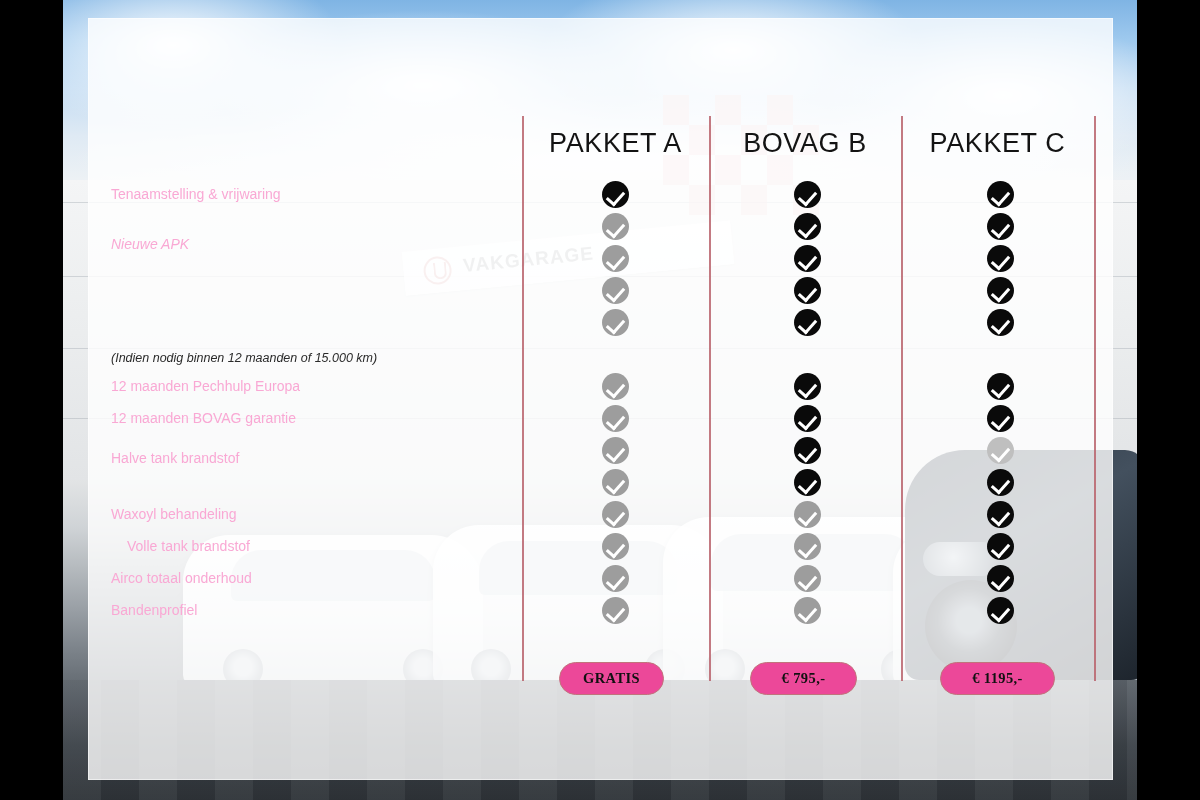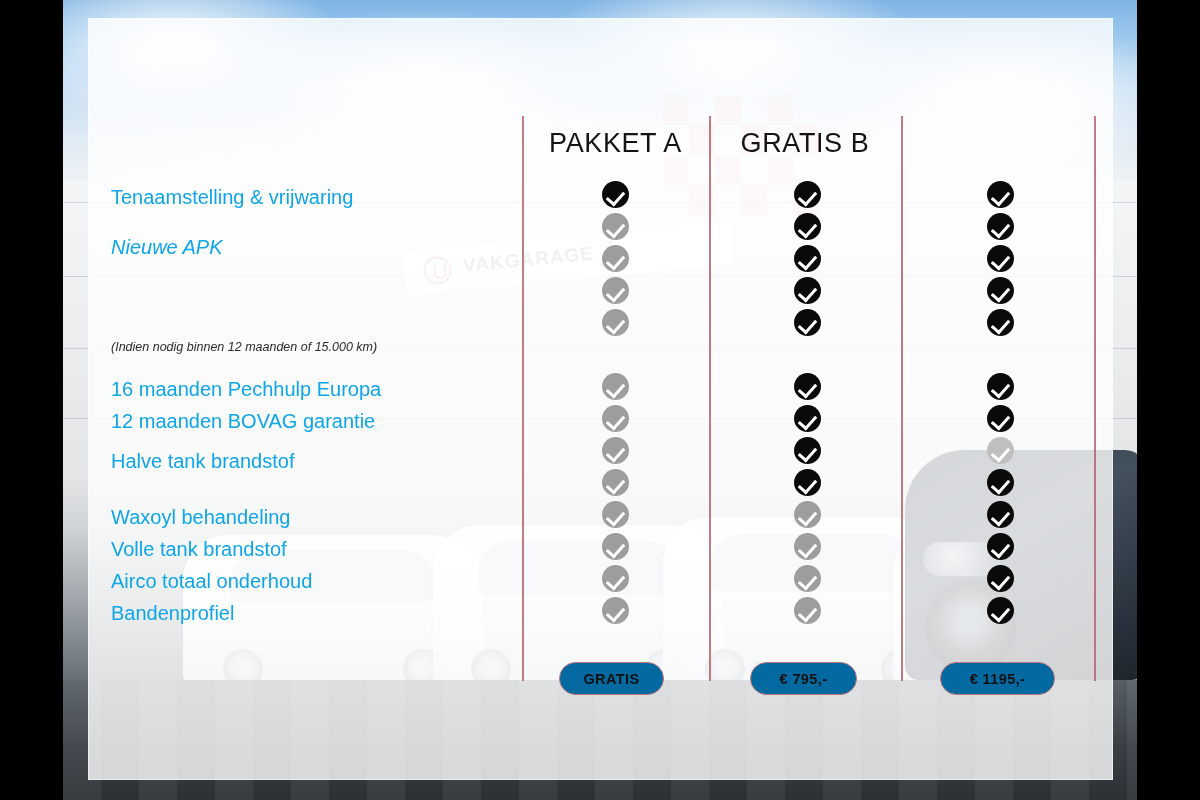--- a/index.html
+++ b/index.html
@@ -123,21 +123,21 @@
   }
 
   .col-head {
     position:absolute; top:101px; height:46px;
     display:flex; align-items:center; justify-content:center;
     font-size:27px; letter-spacing:.6px; color:#131313; white-space:nowrap;
   }
 
   .feat {
     position:absolute; left:22px;
-    font-size:20px; color:#0ea5e9; white-space:nowrap; line-height:1;
+    font-size:14px; color:#f9a8d4; white-space:nowrap; line-height:1;
   }
   .feat-note {
     position:absolute; left:22px;
     font-size:12.5px; font-style:italic; color:#2a2a2a; white-space:nowrap;
   }
 
   .mark {
     position:absolute; width:27px; height:27px; border-radius:50%;
   }
   .mark.on  { background:#0a0a0a; }
@@ -146,23 +146,24 @@
   .mark::after {
     content:""; position:absolute;
     left:7.5px; top:6.5px; width:8px; height:14px;
     border-right:3.2px solid #fff; border-bottom:3.2px solid #fff;
     transform:rotate(42deg);
   }
 
   .price {
     position:absolute; top:643px; height:33px;
     display:flex; align-items:center; justify-content:center;
-    background:#0369a1; border:1.4px solid #c1737b; border-radius:18px;
+    background:#ec4899; border:1.4px solid #c1737b; border-radius:18px;
     font-size:14.5px; font-weight:bold; color:#111; letter-spacing:.4px;
     white-space:nowrap;
+    font-family:Liberation Serif, serif;
   }
 </style>
 </head>
 <body>
 
 <div id="stage">
 
   <div class="photo">
     <div class="cloud" style="left:-60px; top:-40px; width:340px; height:170px;"></div>
     <div class="cloud" style="left:150px; top:10px; width:420px; height:150px;"></div>
@@ -230,49 +231,50 @@
 
   <div class="card">
     <div class="grid">
 
       <div class="divider" style="left:433px;"></div>
       <div class="divider" style="left:620px;"></div>
       <div class="divider" style="left:812px;"></div>
       <div class="divider" style="left:1005px;"></div>
 
       <div class="col-head" style="left:433px; width:187px;">PAKKET A</div>
-      <div class="col-head" style="left:620px; width:192px;">GRATIS B</div>
+      <div class="col-head" style="left:620px; width:192px;">BOVAG B</div>
+      <div class="col-head" style="left:812px; width:193px;">PAKKET C</div>
 
       <div class="feat" style="top:168px;">Tenaamstelling &amp; vrijwaring</div>
       <div class="feat" style="top:218px;font-style:italic;">Nieuwe APK</div>
-      <div class="feat-note" style="top:321px;">(Indien nodig binnen 12 maanden of 15.000 km)</div>
+      <div class="feat-note" style="top:332px;">(Indien nodig binnen 12 maanden of 15.000 km)</div>
 
       <div class="mark on" style="left:513px; top:162px;"></div>
       <div class="mark off" style="left:513px; top:194px;"></div>
       <div class="mark off" style="left:513px; top:226px;"></div>
       <div class="mark off" style="left:513px; top:258px;"></div>
       <div class="mark off" style="left:513px; top:290px;"></div>
 
       <div class="mark on" style="left:705px; top:162px;"></div>
       <div class="mark on" style="left:705px; top:194px;"></div>
       <div class="mark on" style="left:705px; top:226px;"></div>
       <div class="mark on" style="left:705px; top:258px;"></div>
       <div class="mark on" style="left:705px; top:290px;"></div>
 
       <div class="mark on" style="left:898px; top:162px;"></div>
       <div class="mark on" style="left:898px; top:194px;"></div>
       <div class="mark on" style="left:898px; top:226px;"></div>
       <div class="mark on" style="left:898px; top:258px;"></div>
       <div class="mark on" style="left:898px; top:290px;"></div>
 
-      <div class="feat" style="top:360px;">16 maanden Pechhulp Europa</div>
+      <div class="feat" style="top:360px;">12 maanden Pechhulp Europa</div>
       <div class="feat" style="top:392px;">12 maanden BOVAG garantie</div>
       <div class="feat" style="top:424px;margin-top:8px;">Halve tank brandstof</div>
       <div class="feat" style="top:488px;">Waxoyl behandeling</div>
-      <div class="feat" style="top:520px;">Volle tank brandstof</div>
+      <div class="feat" style="top:520px;margin-left:16px;">Volle tank brandstof</div>
       <div class="feat" style="top:552px;">Airco totaal onderhoud</div>
       <div class="feat" style="top:584px;">Bandenprofiel</div>
 
       <div class="mark off" style="left:513px; top:354px;"></div>
       <div class="mark off" style="left:513px; top:386px;"></div>
       <div class="mark off" style="left:513px; top:418px;"></div>
       <div class="mark off" style="left:513px; top:450px;"></div>
       <div class="mark off" style="left:513px; top:482px;"></div>
       <div class="mark off" style="left:513px; top:514px;"></div>
       <div class="mark off" style="left:513px; top:546px;"></div>

